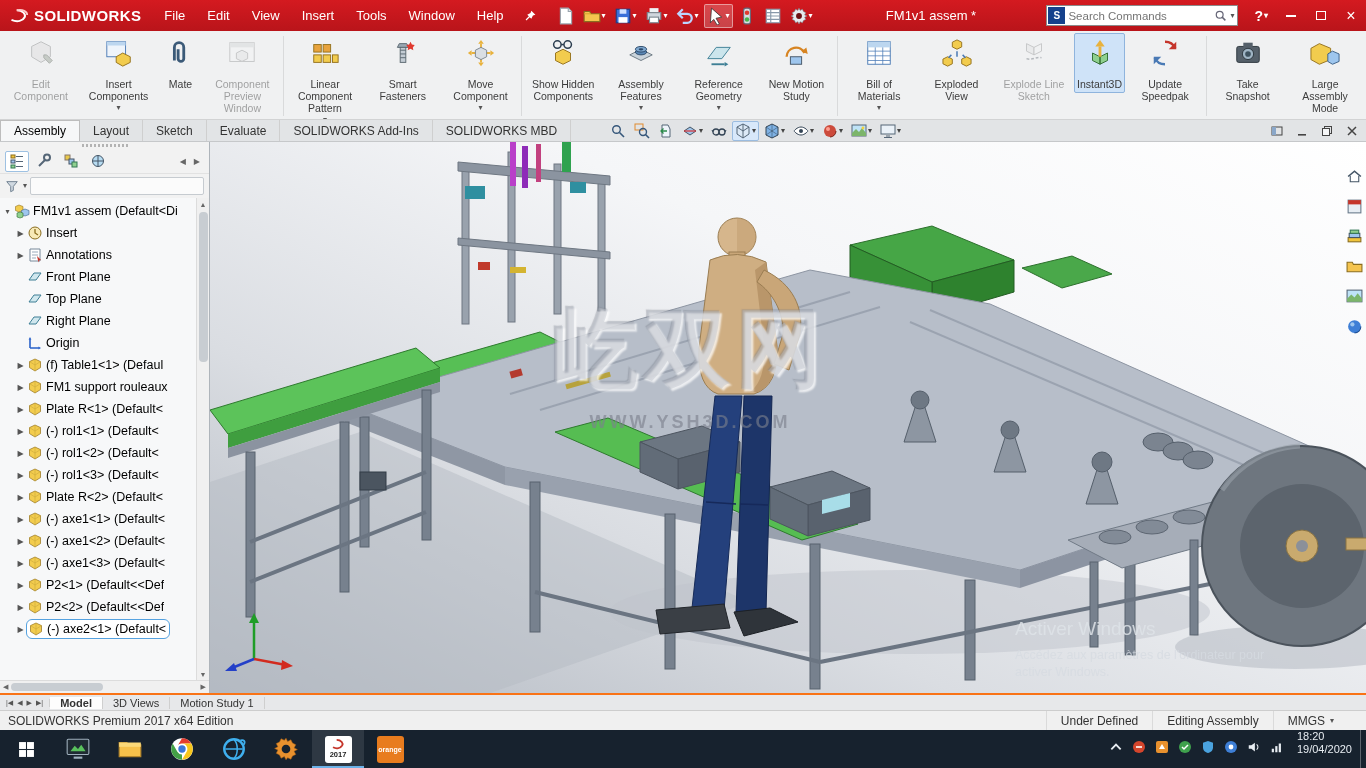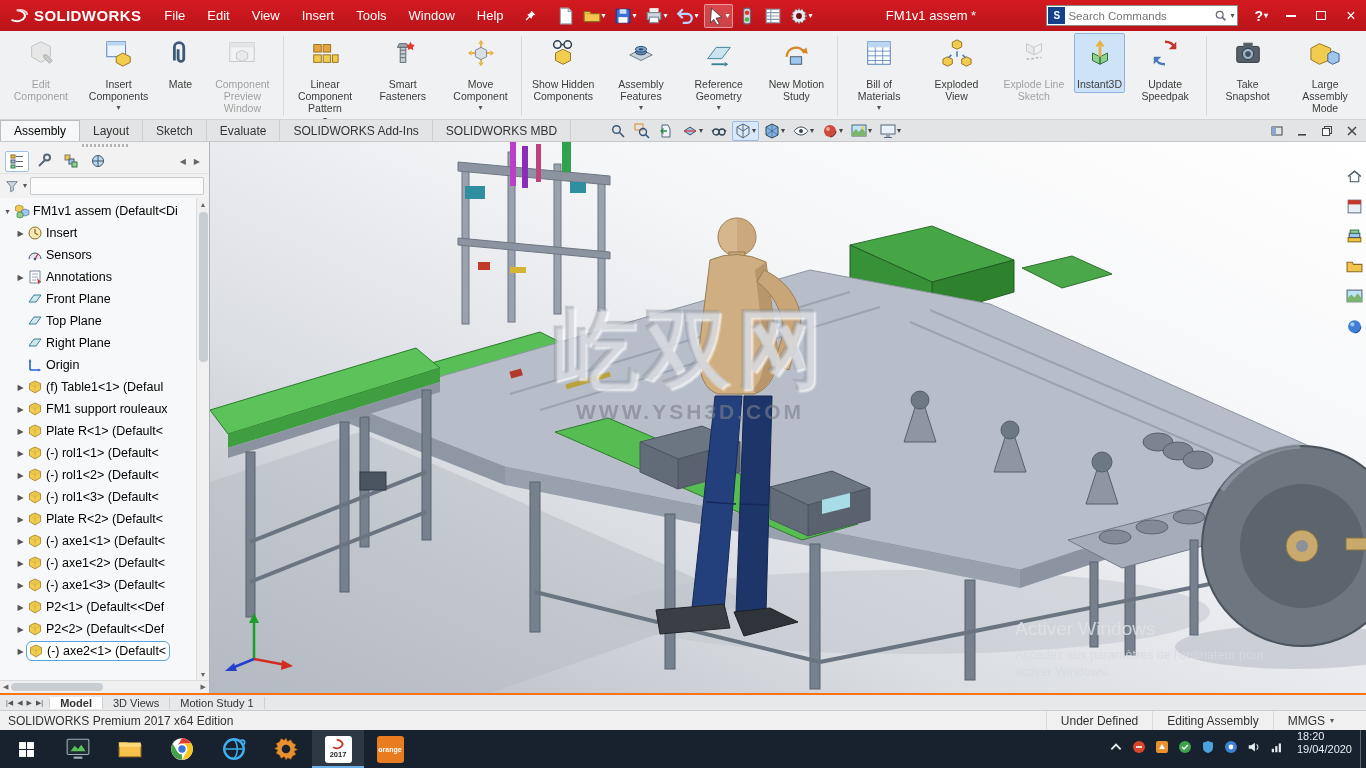--- a/index.html
+++ b/index.html
@@ -84,21 +84,21 @@
   .vs-thumb{width:9px;height:150px;background:#c8cdd2;border-radius:4px;margin-top:2px}
   .panel-hscroll{flex:0 0 13px;height:13px;background:#f0f0f0;border-top:1px solid #dcdcdc;display:flex;align-items:center;font-size:7px;color:#666;padding:0 3px;gap:3px}
   .hs-thumb{width:92px;height:8px;background:#c8cdd2;border-radius:4px}
   .hs-space{flex:1}
 
   
   .viewport{flex:1;position:relative;min-width:0;background:linear-gradient(205deg,#ffffff 0%,#f5f6f8 35%,#dadde2 68%,#b2b8c1 100%);overflow:hidden}
   .model-svg{position:absolute;left:0;top:0;width:100%;height:100%}
   .watermark{position:absolute;left:280px;top:158px;width:400px;text-align:center;pointer-events:none}
   .wm-logo{font-size:86px;font-weight:bold;letter-spacing:6px;line-height:96px;color:rgba(186,191,201,.42);text-shadow:2px 2px 2px rgba(255,255,255,.75),-1px -1px 1px rgba(118,124,136,.35)}
-  .wm-url{font-size:21px;font-weight:bold;letter-spacing:3px;color:rgba(122,128,140,.62);margin-top:4px}
+  .wm-url{font-size:18px;font-weight:bold;letter-spacing:3px;color:rgba(122,128,140,.62);margin-top:16px}
   .activate{position:absolute;left:805px;top:476px;pointer-events:none;color:rgba(222,227,232,.85)}
   .activate .t{font-size:19px}
   .activate .l{font-size:12.5px;line-height:17px;margin-top:7px;color:rgba(214,219,225,.8)}
   .triad{position:absolute;left:14px;bottom:22px;width:70px;height:60px}
   .taskpane{position:absolute;top:26px;right:1px;width:22px;display:flex;flex-direction:column;align-items:center;gap:9px}
   .taskpane .ico{width:17px;height:17px}
 
   
   .bottomtabs{flex:0 0 17px;height:17px;background:#e7e8ea;border-top:2px solid #f97316;display:flex;align-items:center;font-size:11px;color:#333}
   .bt-nav{display:flex;align-items:center;gap:4px;padding:0 6px;font-size:7px;color:#555;border-right:1px solid #d0d0d0}
@@ -670,31 +670,20 @@
               <span class="exp">▶</span>
               <span class="ico ticon">
                 <svg viewBox="0 0 16 16">
                   <circle cx="8" cy="8" r="6" fill="#f7e9b6" stroke="#8a6d1f"></circle>
                   <path d="M8 4v4l3 2" fill="none" stroke="#8a6d1f" stroke-width="1.3"></path>
                 </svg>
               </span>
               <span class="tlabel">Insert</span>
             </div>
             <div class="trow">
-              <span class="exp"></span>
-              <span class="ico ticon">
-                <svg viewBox="0 0 16 16">
-                  <path d="M2 12a6 6 0 0 1 12 0" fill="#dfe8f2" stroke="#456"></path>
-                  <path d="M8 12l3-5" stroke="#c33" stroke-width="1.3"></path>
-                  <circle cx="8" cy="12" r="1.3" fill="#456"></circle>
-                </svg>
-              </span>
-              <span class="tlabel">Sensors</span>
-            </div>
-            <div class="trow">
               <span class="exp">▶</span>
               <span class="ico ticon">
                 <svg viewBox="0 0 16 16">
                   <path d="M3 2h10v12H3z" fill="#fff" stroke="#789"></path>
                   <path d="M5 5h6M5 8h6M5 11h4" stroke="#9ab"></path>
                   <path d="M10 9l4 4-2 .5-.5 2z" fill="#c5352b"></path>
                 </svg>
               </span>
               <span class="tlabel">Annotations</span>
             </div>

